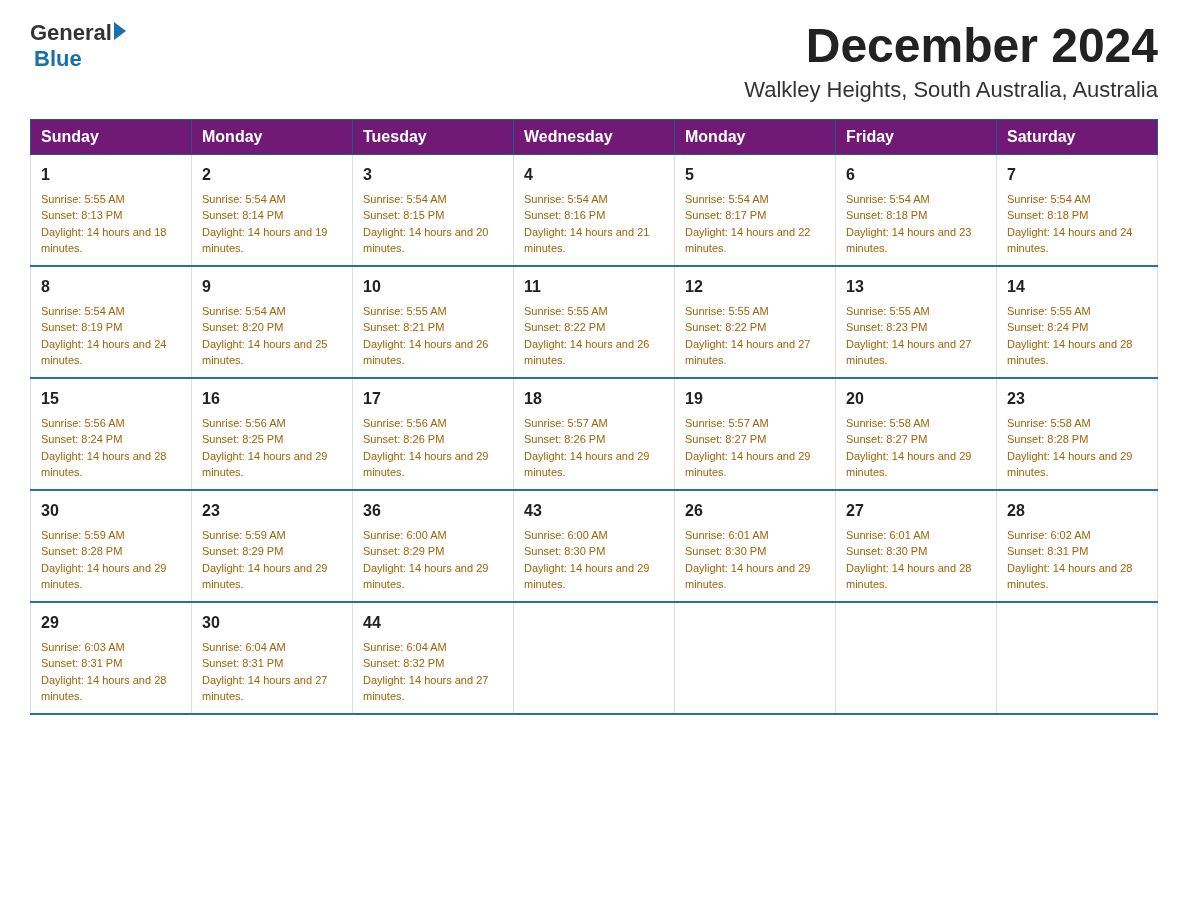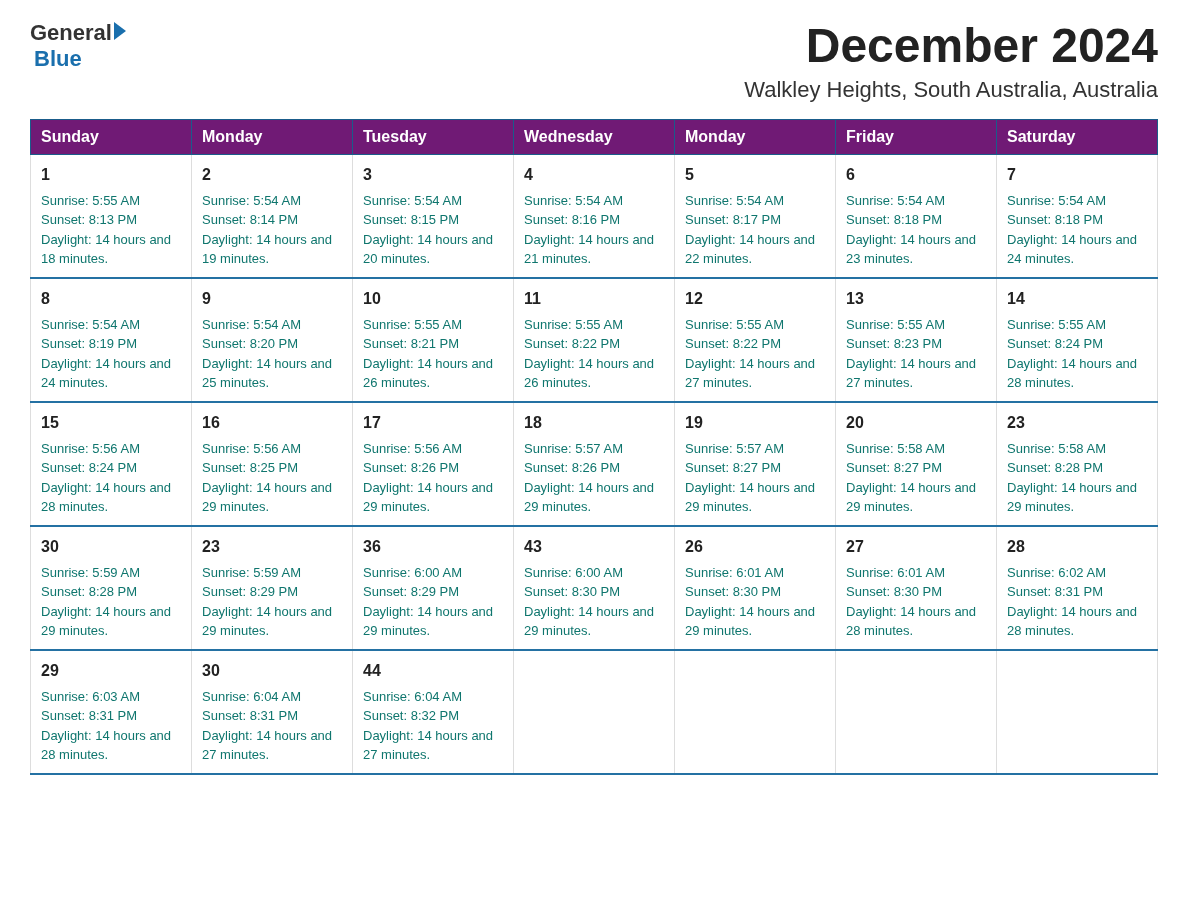--- a/index.html
+++ b/index.html
@@ -83,22 +83,22 @@
       border-right: 1px solid #ddd;
     }
     .day-number {
       font-size: 16px;
       font-weight: bold;
       color: #222;
       display: block;
       margin-bottom: 4px;
     }
     .day-info {
-      color: #0f766e;
-      font-size: 13px;
+      color: #a16207;
+      font-size: 11px;
     }
     .empty-cell {
       background: #fff;
     }
     .logo-combined {
       display: flex;
       flex-direction: column;
       align-items: flex-start;
     }
     .logo-line1 {

